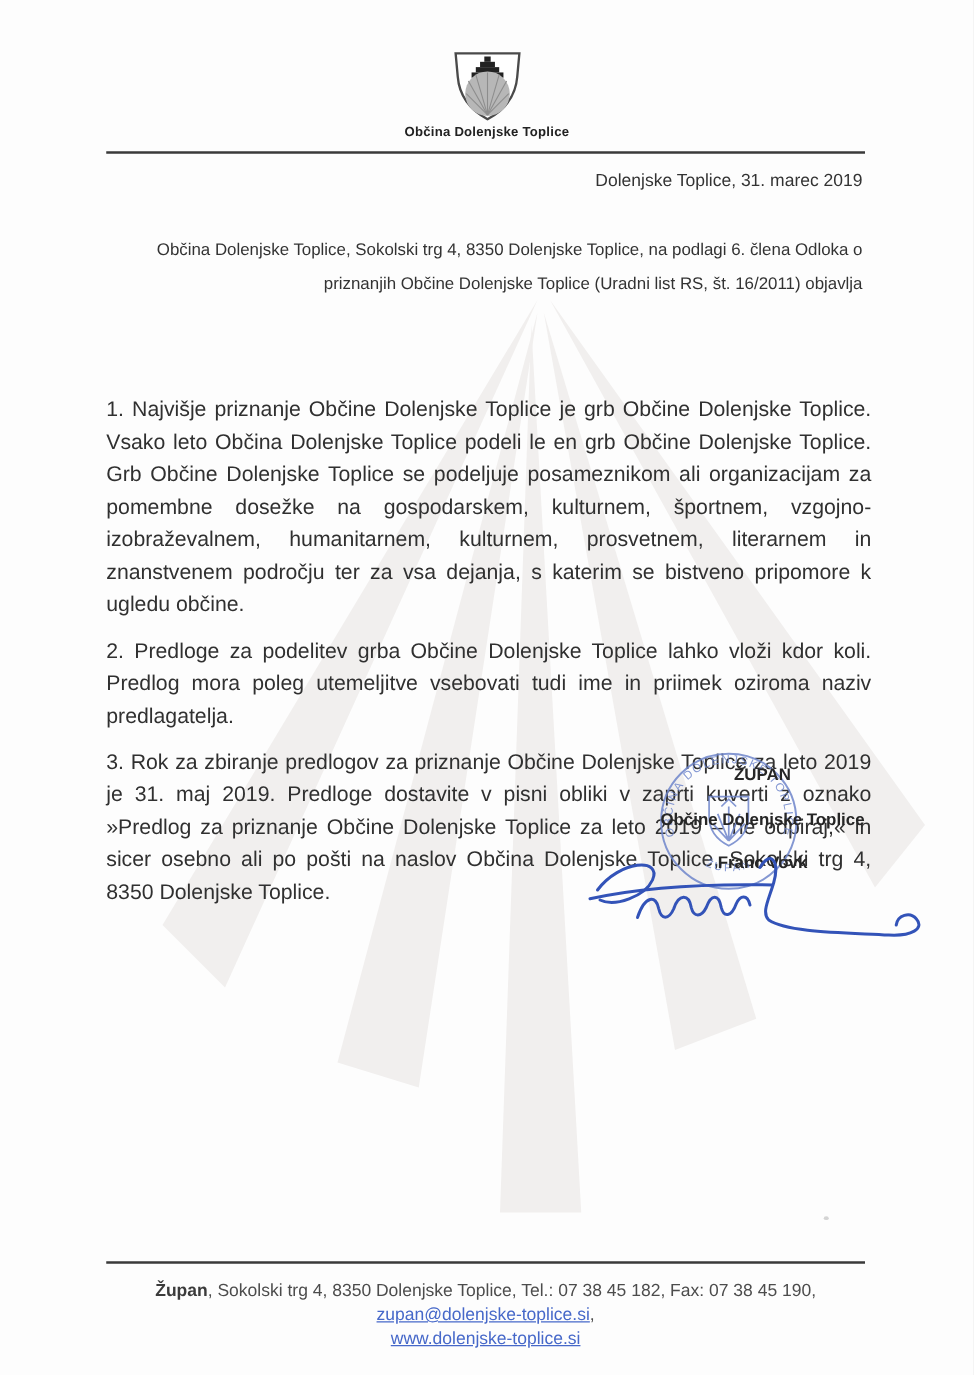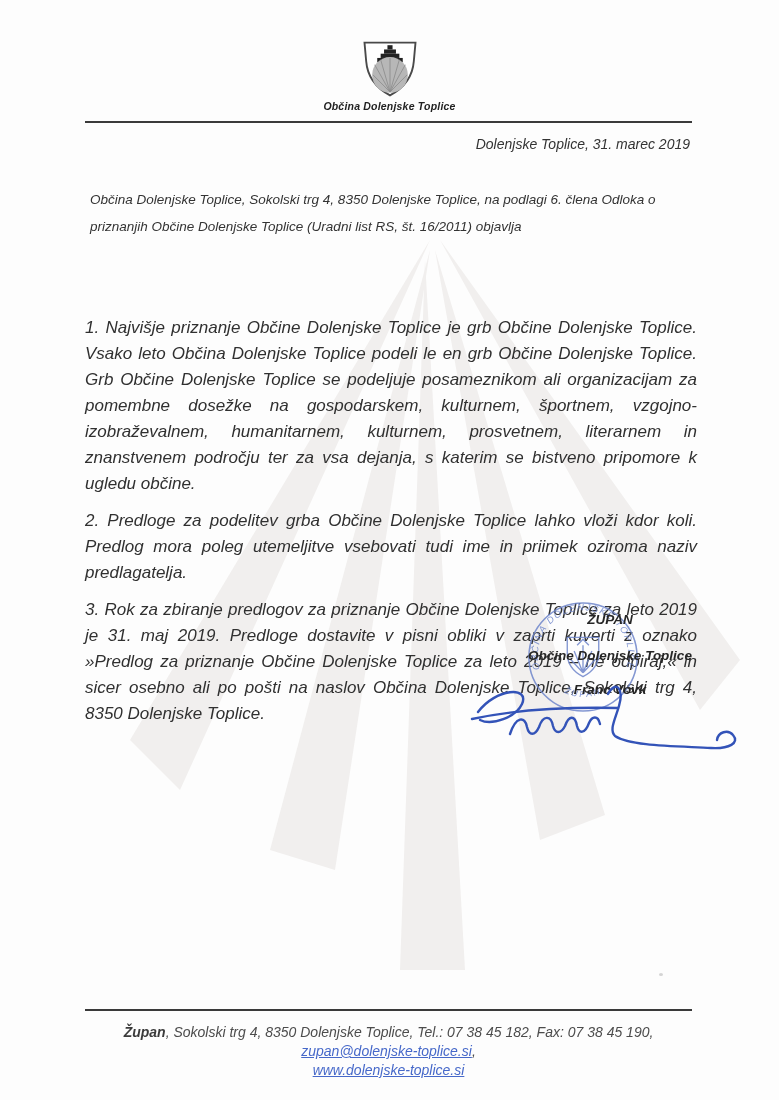--- a/index.html
+++ b/index.html
@@ -3,38 +3,38 @@
 <meta charset="utf-8">
 <style>
   :root{
     --text:#2e2e2e; --rule:#3a3a3a; --link:#4668c9;
     --stamp:#6f86cb; --signature-ink:#3353b8; --watermark:#f1efee;
   }
   html,body{margin:0;padding:0;background:#e8e8e8;}
   .page{
     position:relative; width:779px; height:1100px; margin:0 auto;
     background:#fdfdfd; overflow:hidden;
-    font-family:"Liberation Sans", sans-serif; color:var(--text);font-style:italic;
+    font-family:"Liberation Sans", sans-serif; color:var(--text);
   }
   .page > *{position:absolute;}
   .watermark{left:0; top:0; z-index:0;}
   .content{position:absolute; inset:0; z-index:1;}
   .content > *{position:absolute;}
 
   .logo-wrap{left:0; right:0; top:40px; text-align:center;}
   .logo-caption{
     left:0; right:0; top:100px; text-align:center;
     font-size:10.5px; font-weight:bold; color:#222; letter-spacing:.2px;
   }
   .top-rule{left:85px; right:87px; top:121px; height:2px; background:var(--rule);}
   .dateline{right:89px; top:136px; font-size:14px; color:#333;}
 
   .intro{
     left:90px; width:600px; top:186px; margin:0;
-    text-align:left; font-size:13.5px; line-height:27px; color:#333;
+    text-align:right; font-size:13.5px; line-height:27px; color:#333;
   }
   .doc-title{
     left:85px; right:87px; top:253px; margin:0;
     text-align:center; font-weight:bold; font-size:13px; letter-spacing:.2px; color:#1d1d1d;
   }
   .body-copy{left:85px; width:612px; top:315px;}
   .body-copy p{
     margin:0 0 11px 0; font-size:17px; line-height:26px;
     text-align:justify; color:#303030;
   }

